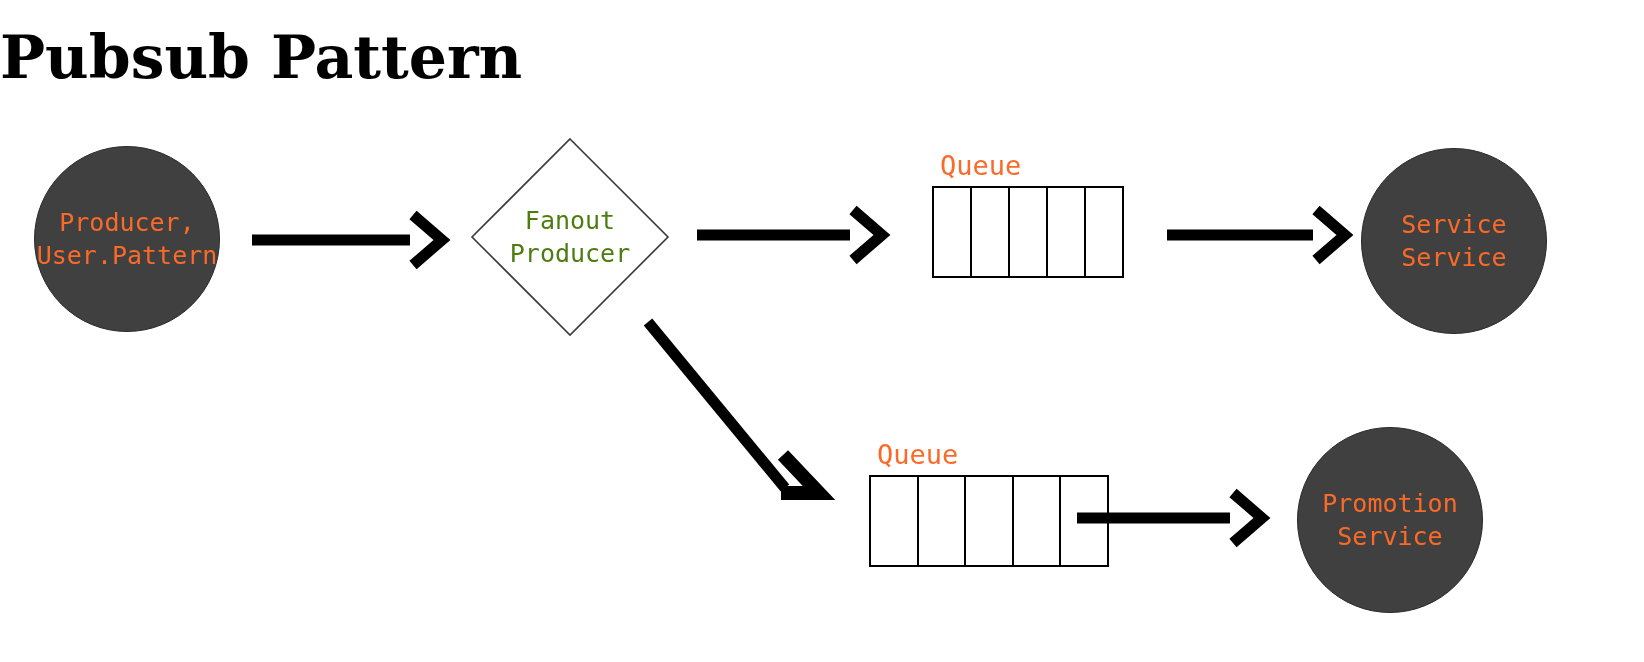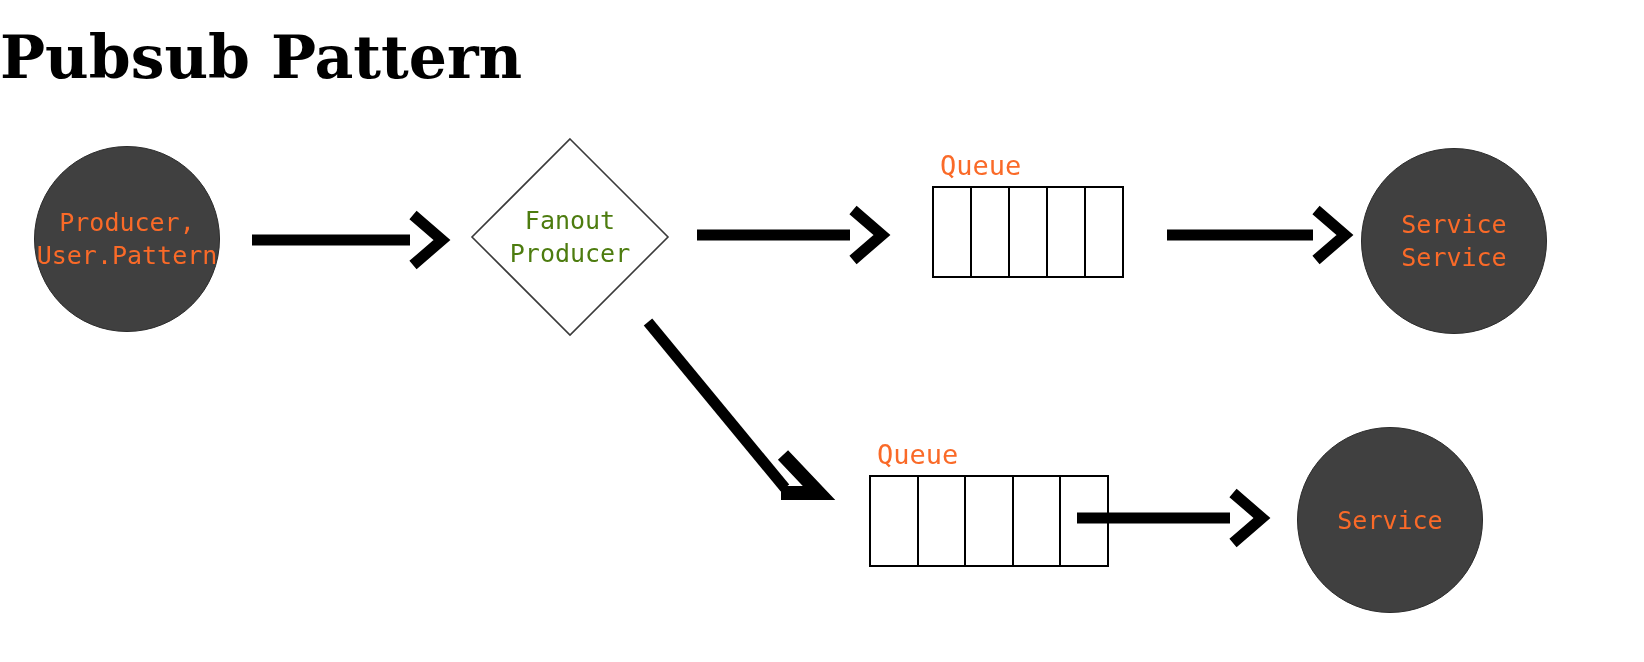--- a/index.html
+++ b/index.html
@@ -186,16 +186,17 @@
   </div>
 
   <div class="arrow" style="left:1075px; top:490px; width:205px; height:70px;">
     <svg width="205" height="70" viewBox="0 0 205 70">
       <line x1="2" y1="28" x2="155" y2="28" stroke="#000000" stroke-width="11"></line>
       <polyline points="158,3 187,28 158,53" fill="none" stroke="#000000" stroke-width="11" stroke-linecap="butt" stroke-linejoin="miter"></polyline>
     </svg>
   </div>
 
   <div class="node-circle" style="left:1297px; top:427px; width:186px; height:186px;">
+    <div class="node-label">Promotion</div>
     <div class="node-label">Service</div>
   </div>
 
 </div>
 
 </body></html>

